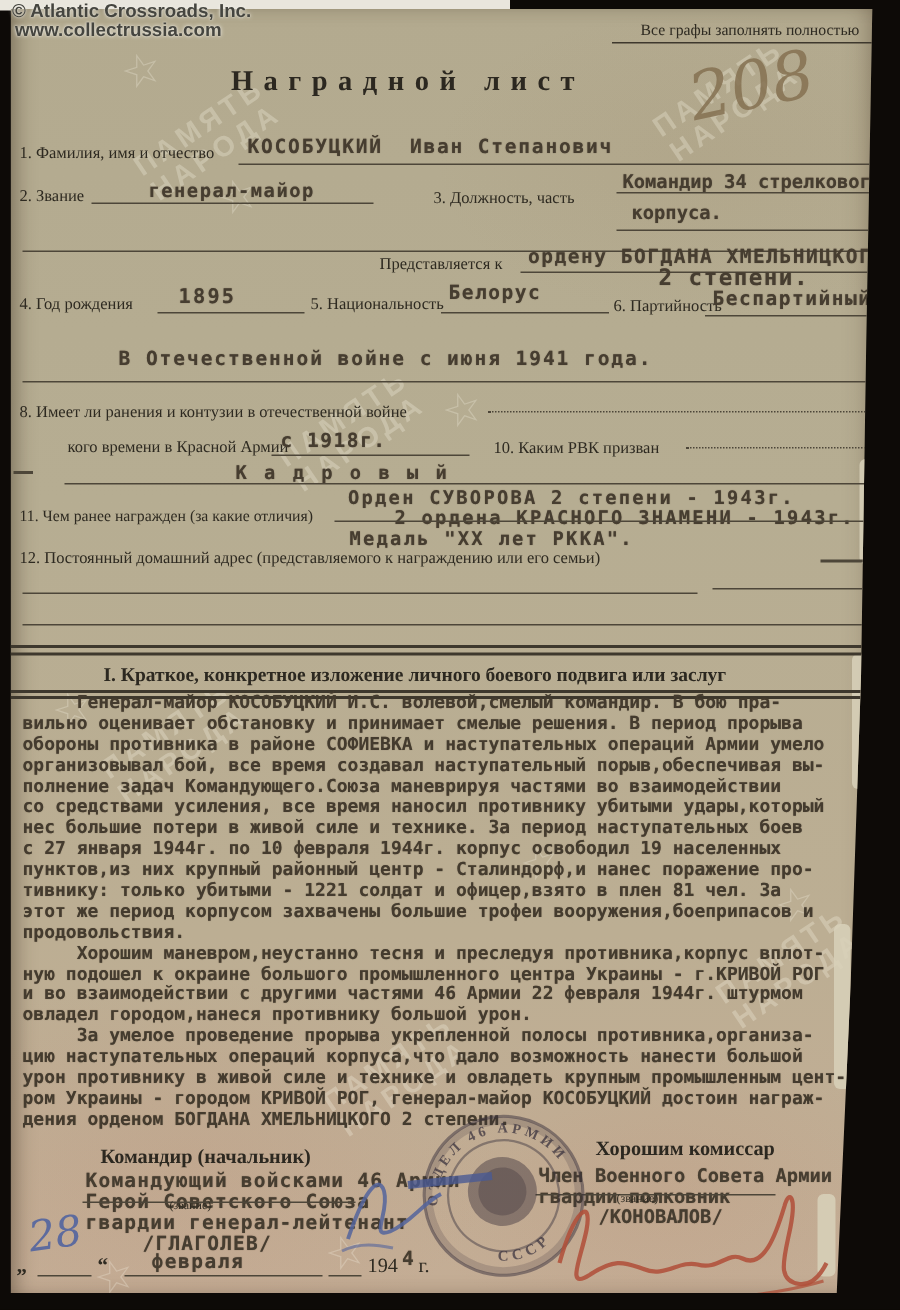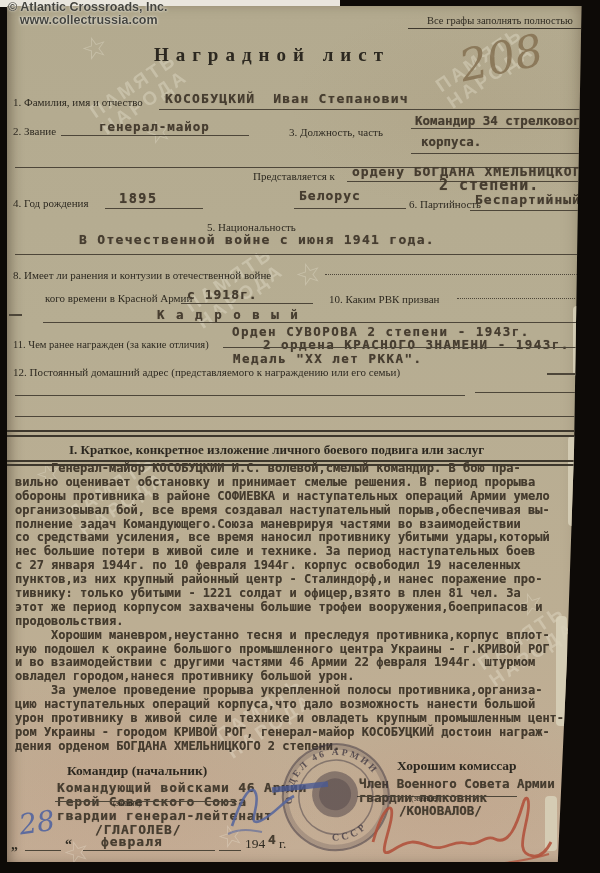--- a/index.html
+++ b/index.html
@@ -39,21 +39,21 @@
   .wm{position:absolute;transform:rotate(-34deg);text-align:center;line-height:20px;
       font-family:"Liberation Sans","DejaVu Sans",sans-serif;font-weight:bold;font-size:19px;
       letter-spacing:3px;color:rgba(246,241,224,0.30);pointer-events:none;}
   .wm div{white-space:nowrap;}
   .star{position:absolute;font-size:30px;color:rgba(248,244,230,0.28);transform:rotate(-18deg);
         pointer-events:none;font-family:"DejaVu Sans",sans-serif;}
   .chip{position:absolute;background:#d8d1ba;opacity:.85;border-radius:4px;}
   .copyright{position:absolute;left:8px;top:1px;font-family:"Liberation Sans","DejaVu Sans",sans-serif;
              font-weight:bold;font-size:12.5px;color:#45453f;line-height:13px;
              text-shadow:0 0 3px rgba(242,240,233,.95),0 0 1px rgba(242,240,233,.95);}
-  .copyright .l2{padding-left:2px;text-align:center;}
+  .copyright .l2{padding-left:2px;}
   .svgmark{position:absolute;}
 </style>
 </head>
 <body>
 
 <div class="stage">
   <div class="top-white"></div>
 
   <div class="paper">
 
@@ -114,21 +114,21 @@
     <div class="rule" style="left:8px;top:161px;width:570px;"></div>
 
     <div class="lbl" style="left:246px;top:164px;">Представляется к</div>
     <div class="typed" style="left:345px;top:158px;font-size:13px;letter-spacing:1px;">ордену БОГДАНА ХМЕЛЬНИЦКОГО</div>
     <div class="rule" style="left:340px;top:175px;width:238px;"></div>
     <div class="typed" style="left:432px;top:170px;font-size:15px;letter-spacing:1px;text-align:center;">2 степени.</div>
 
     <div class="lbl" style="left:6px;top:191px;">4. Год рождения</div>
     <div class="typed" style="left:112px;top:184px;font-size:13.5px;letter-spacing:1.5px;">1895</div>
     <div class="rule" style="left:98px;top:202px;width:98px;"></div>
-    <div class="lbl" style="left:200px;top:191px;margin-top:24px;">5. Национальность</div>
+    <div class="lbl" style="left:200px;top:191px;">5. Национальность</div>
     <div class="typed" style="left:292px;top:182px;font-size:13px;letter-spacing:1px;">Белорус</div>
     <div class="rule" style="left:287px;top:202px;width:112px;"></div>
     <div class="lbl" style="left:402px;top:192px;">6. Партийность</div>
     <div class="typed" style="left:468px;top:186px;font-size:13px;letter-spacing:1px;">Беспартийный</div>
     <div class="rule" style="left:463px;top:204px;width:115px;"></div>
 
     <div class="typed" style="left:72px;top:226px;font-size:13px;letter-spacing:1.3px;">В Отечественной войне с июня 1941 года.</div>
     <div class="rule" style="left:8px;top:248px;width:570px;"></div>
 
     <div class="lbl" style="left:6px;top:263px;">8. Имеет ли ранения и контузии в отечественной войне</div>

